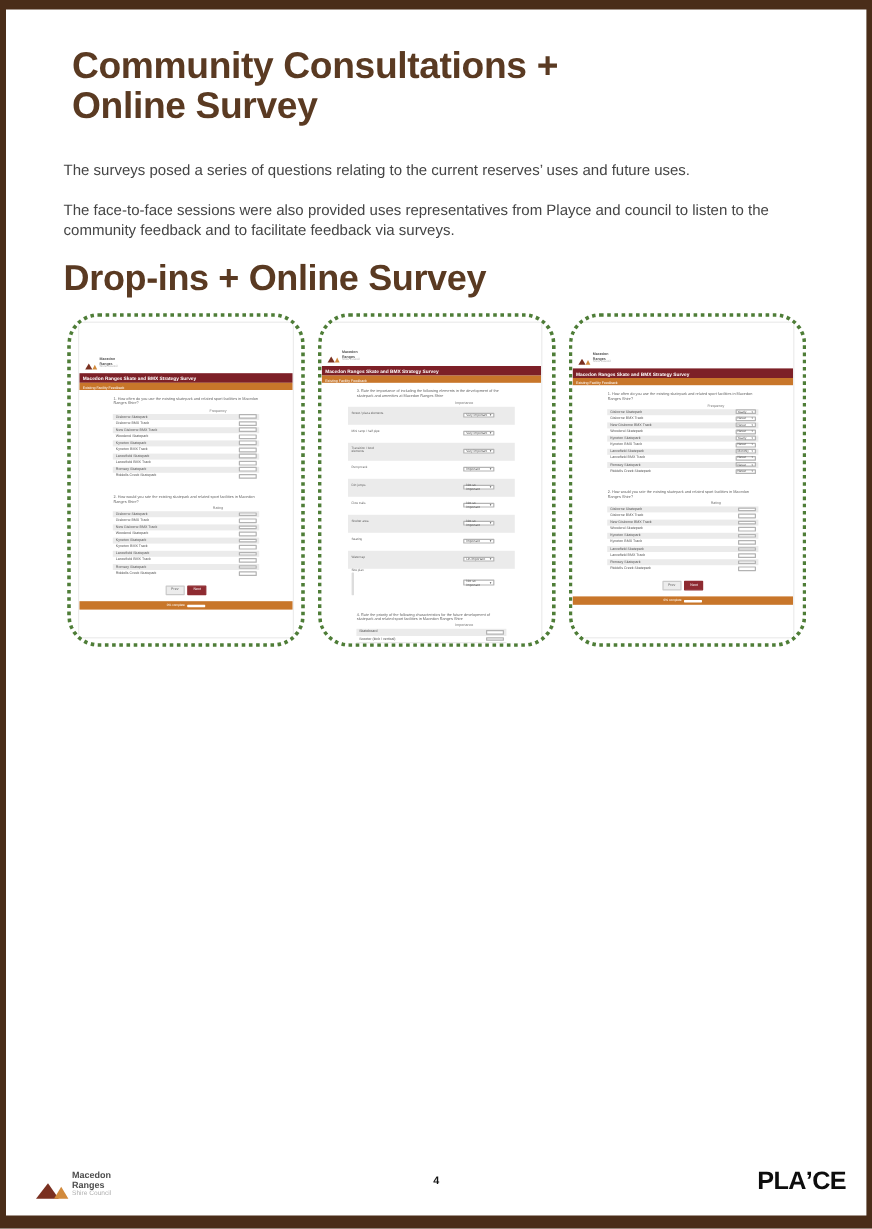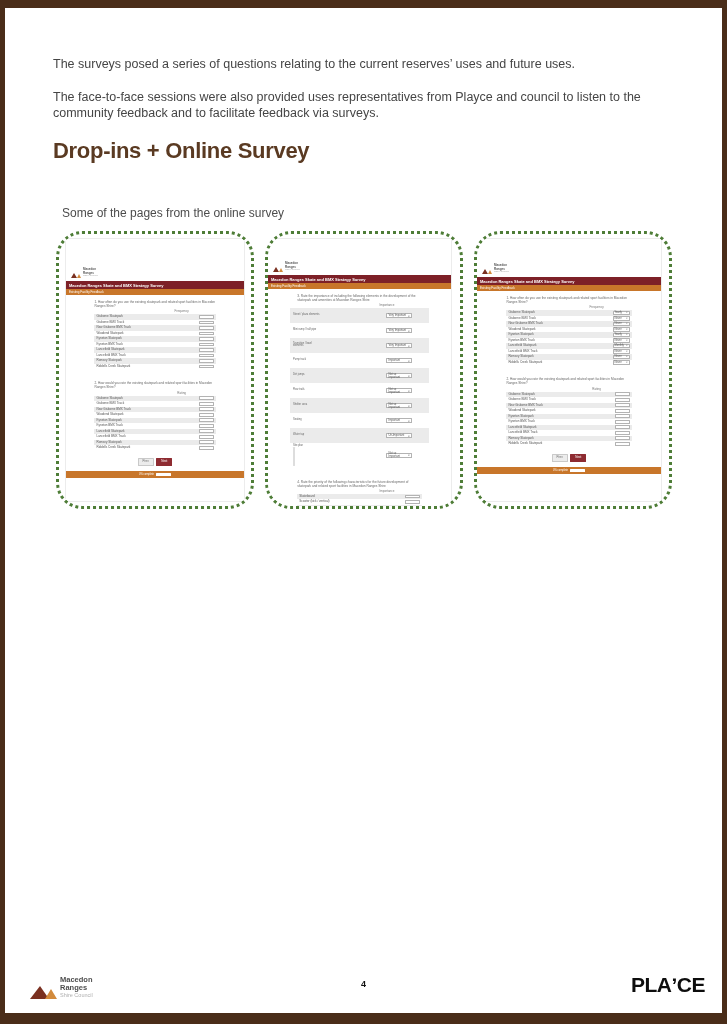--- a/index.html
+++ b/index.html
@@ -15,27 +15,27 @@
     overflow: hidden;
   }
 
   .content { padding: 30px 30px 0 48px; }
 
   h1.title {
     font-size: 31px; line-height: 1.07; font-weight: bold;
     color: #5a3a22; max-width: 500px; margin: 0 0 0 7px;
     letter-spacing: -0.3px;
   }
-  .paras { margin-top: 18px; }
+  .paras { margin-top: 30px; }
   .paras p {
     font-size: 12.5px; line-height: 1.33; color: #454545;
     max-width: 645px; margin-bottom: 16px;
   }
   h2.section {
-    font-size: 22px; font-weight: bold; color: #5a3a22;
+    font-size: 30px; font-weight: bold; color: #5a3a22;
     letter-spacing: -0.3px; margin-top: 13px;
   }
   .caption {
     margin: 42px 0 0 9px; font-size: 12px; color: #4c4c4c;
   }
 
   
   .thumbs { display: flex; gap: 11px; margin: 11px 0 0 3px; }
   .thumb {
     width: 198px; height: 278px; flex: 0 0 198px;
@@ -135,29 +135,29 @@
     font-size:21px; font-weight:900; color:#0d0d0d; letter-spacing:-0.5px;
     font-family:"Liberation Sans","DejaVu Sans",sans-serif;
   }
 </style>
 </head>
 <body>
 
 <div class="page">
   <div class="content">
 
+    <h1 class="title">Community Consultations + Online Survey</h1>
 
     <div class="paras">
         <p>The surveys posed a series of questions relating to the current reserves’ uses and future uses.</p>
         <p>The face-to-face sessions were also provided uses representatives from Playce and council to listen to the community feedback and to facilitate feedback via surveys.</p>
       </div>
 
     <h2 class="section">Drop-ins + Online Survey</h2>
 
-    <div class="caption">Some of the pages from the online survey</div>
 
     <div class="thumbs">
 
       <div class="thumb">
         <div class="survey s1">
           <div class="s-logo">
             <span class="tri-a"></span>
             <span class="tri-b"></span>
             <span class="s-logo-text">
               <i>Macedon</i>

